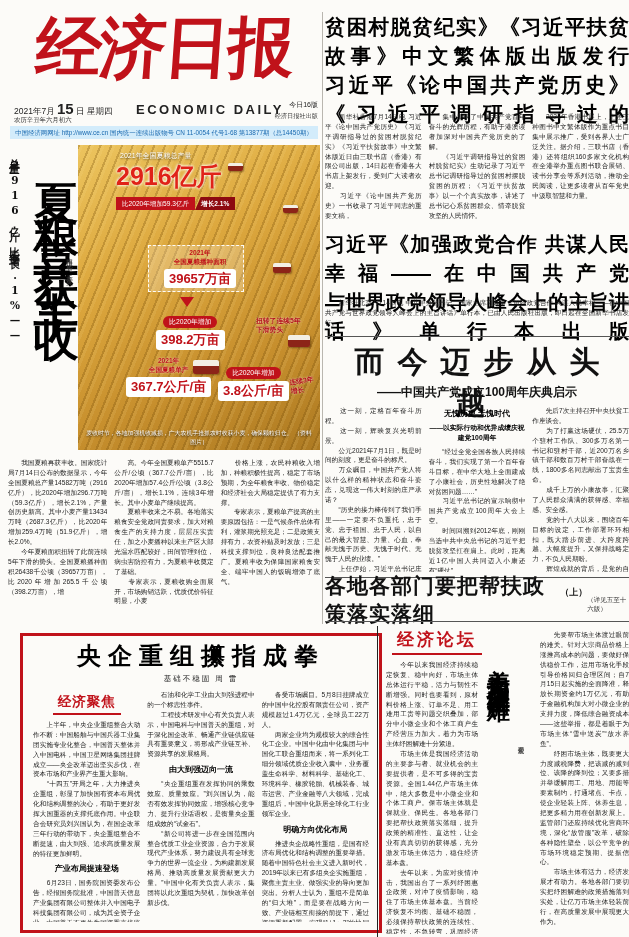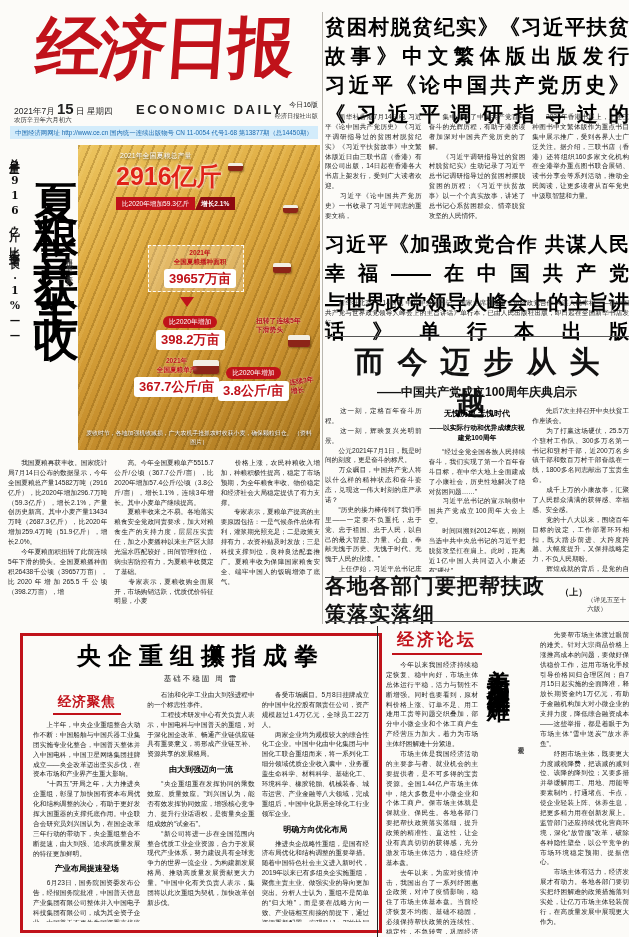--- a/index.html
+++ b/index.html
@@ -146,21 +146,21 @@
     </div>
     <div class="abs arrow-down" style="left:102px;top:152px;"></div>
 
     <div class="abs" style="left:78px;top:165px;text-align:center;">
       <span class="pill">比2020年增加</span><br>
       <span class="ig-white" style="font-size:13px;margin-top:2px;">398.2万亩</span>
     </div>
     <div class="abs ig-note" style="left:178px;top:172px;">扭转了连续5年
 下滑势头</div>
 
-    <div class="abs" style="left:48px;top:212px;text-align:center;margin-left:8px;">
+    <div class="abs" style="left:48px;top:212px;text-align:center;">
       <div style="color:#c0121a;font-size:6.6px;font-weight:bold;text-shadow:0 0 2px rgba(255,255,255,.8);">2021年</div>
       <div style="color:#c0121a;font-size:6.6px;font-weight:bold;text-shadow:0 0 2px rgba(255,255,255,.8);">全国夏粮单产</div>
       <div class="ig-white" style="font-size:13px;margin-top:2px;">367.7公斤/亩</div>
     </div>
     <div class="abs" style="left:140px;top:216px;text-align:center;">
       <span class="pill">比2020年增加</span><br>
       <span class="ig-white" style="font-size:13px;margin-top:2px;">3.8公斤/亩</span>
     </div>
     <div class="abs ig-note" style="left:212px;top:232px;transform:rotate(-8deg);">连续3年
 增长</div>

